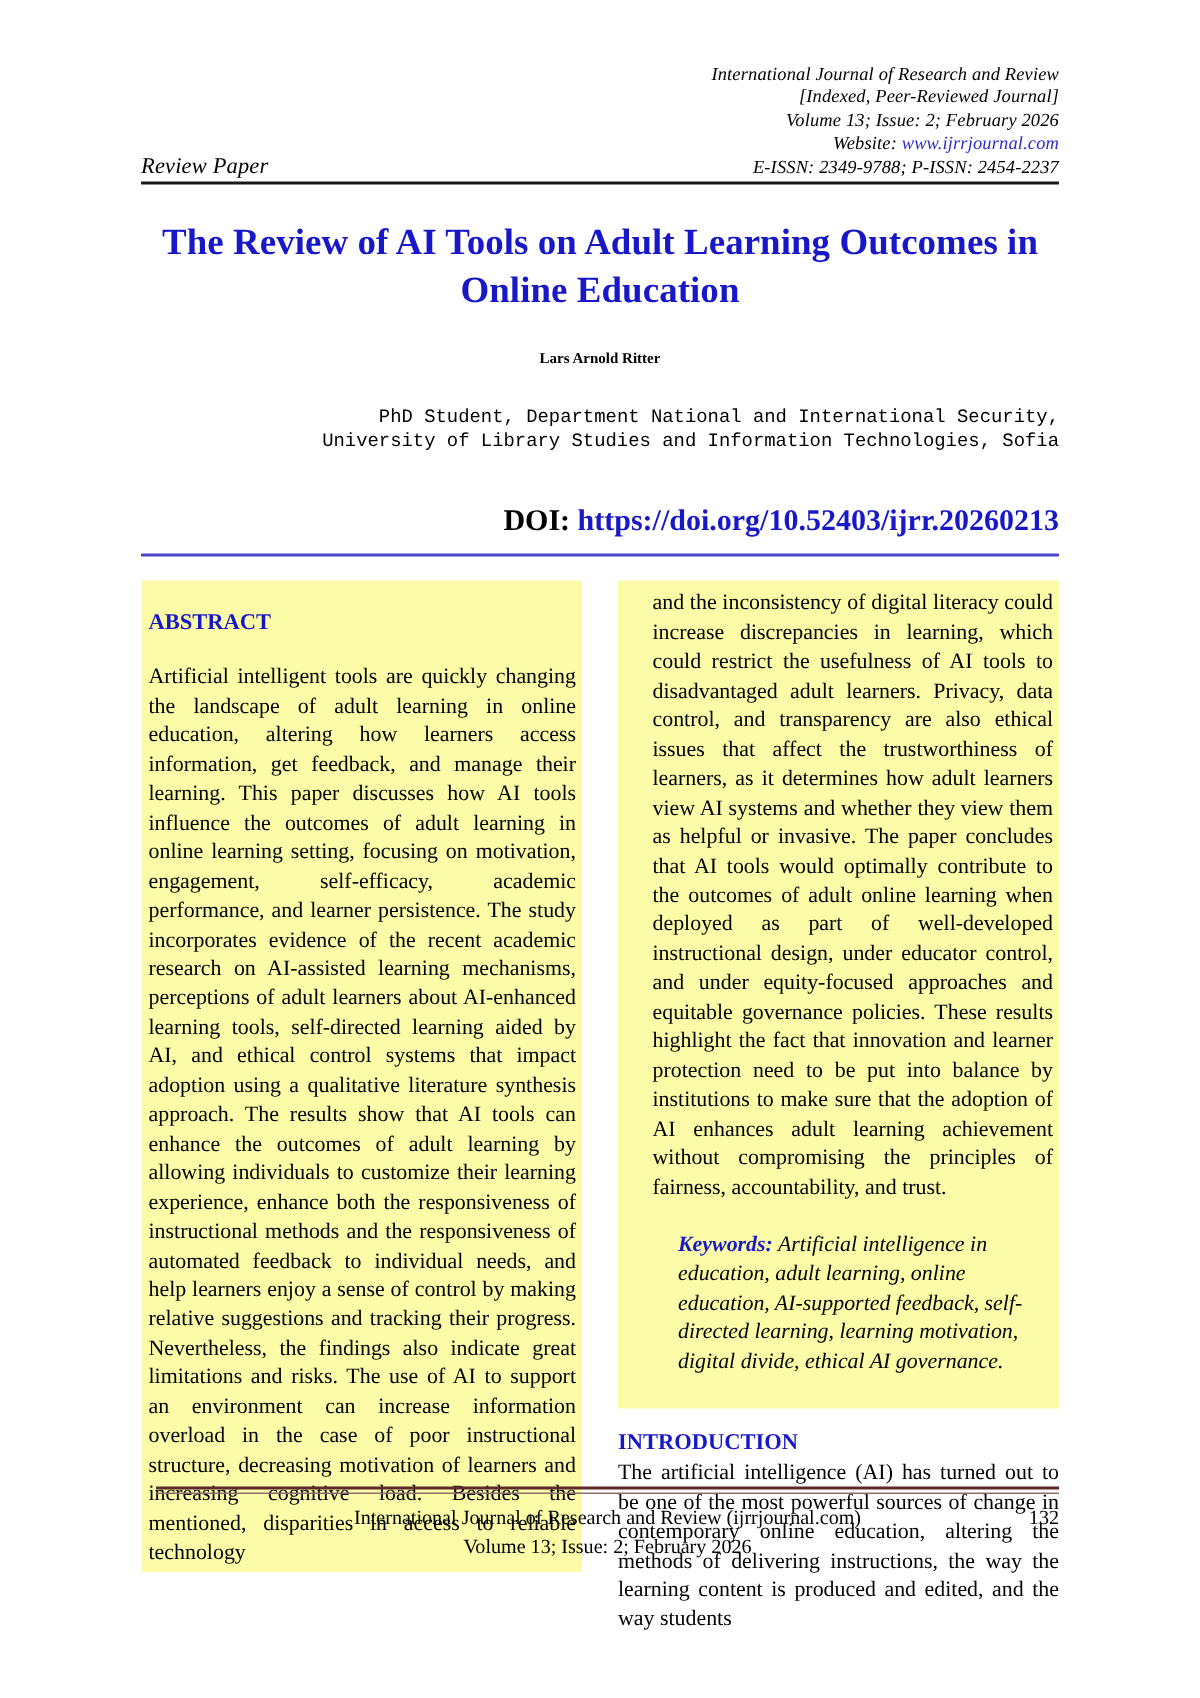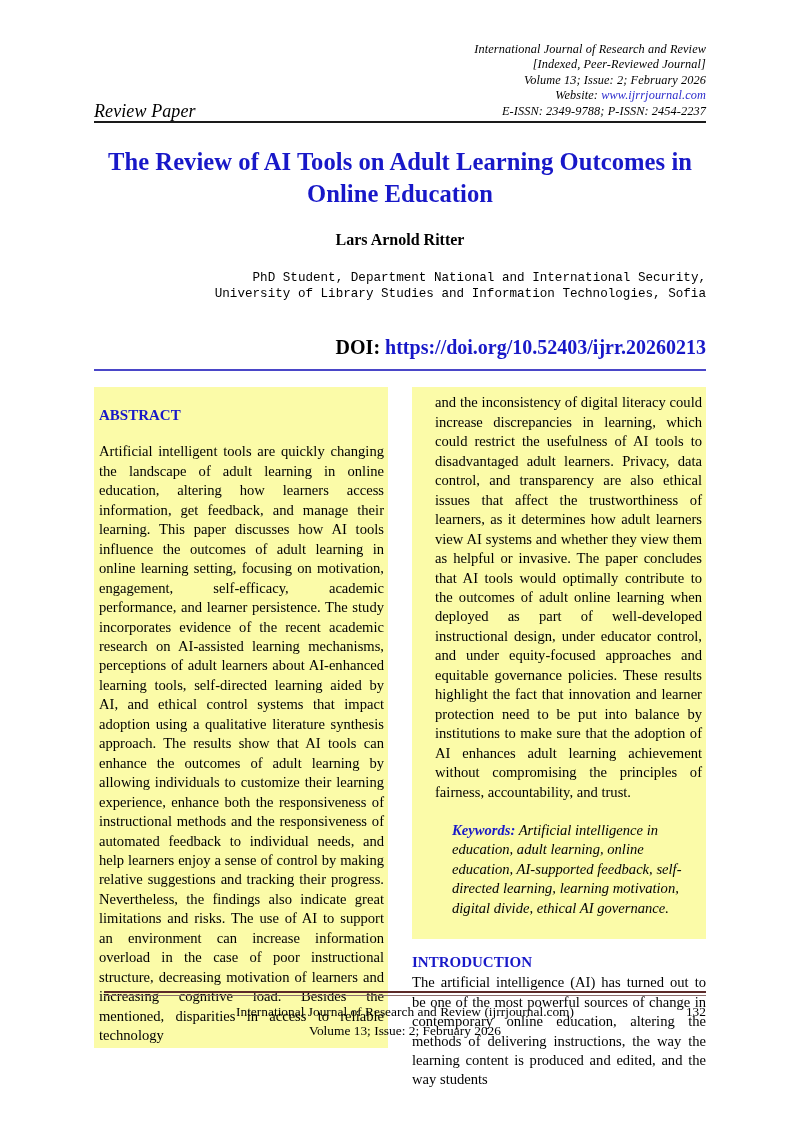--- a/index.html
+++ b/index.html
@@ -28,21 +28,21 @@
     font-size: 12.3px;
     line-height: 15.4px;
     letter-spacing: 0.1px;
   }
   .masthead .line { white-space: nowrap; }
   .masthead .weblink { color: #2c2ccc; }
   .review-paper {
     position: absolute;
     left: 0;
     bottom: 0;
-    font-size: 18px;
+    font-size: 15px;
     line-height: 15.4px;
   }
   .masthead-rule {
     margin-top: 2px;
     border-bottom: 2.2px solid #1a1a1a;
     width: 100%;
   }
 
   
   .title {
@@ -51,21 +51,21 @@
     color: #1818c8;
     font-weight: bold;
     font-size: 24.6px;
     line-height: 32px;
     letter-spacing: 0.05px;
   }
   .author {
     margin-top: 20px;
     text-align: center;
     font-weight: bold;
-    font-size: 16px;
+    font-size: 10px;
     line-height: 20px;
   }
   .affiliation {
     margin-top: 20px;
     text-align: right;
     font-size: 12.6px;
     line-height: 16.2px;
     font-family: Liberation Mono, monospace;
   }
   .doi {

